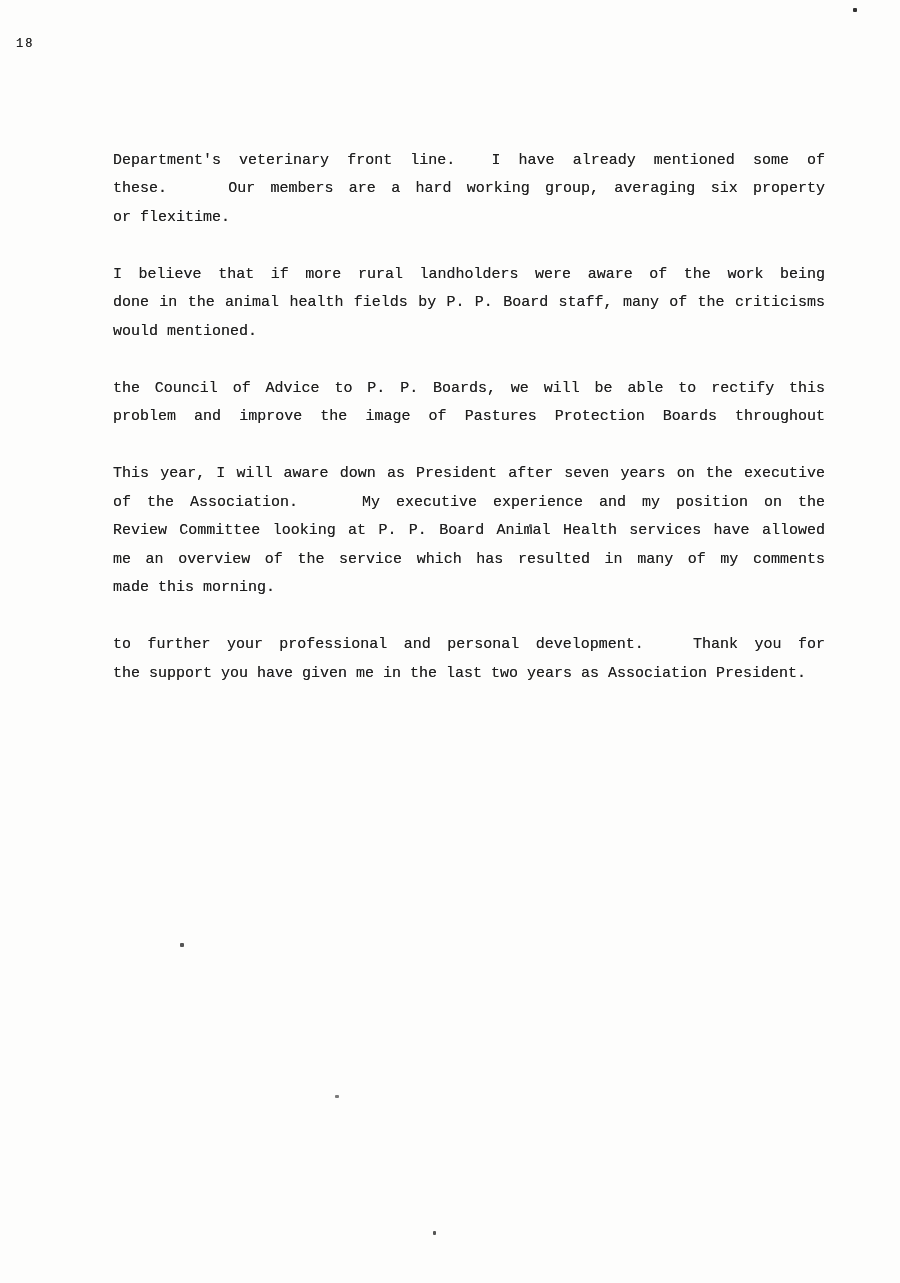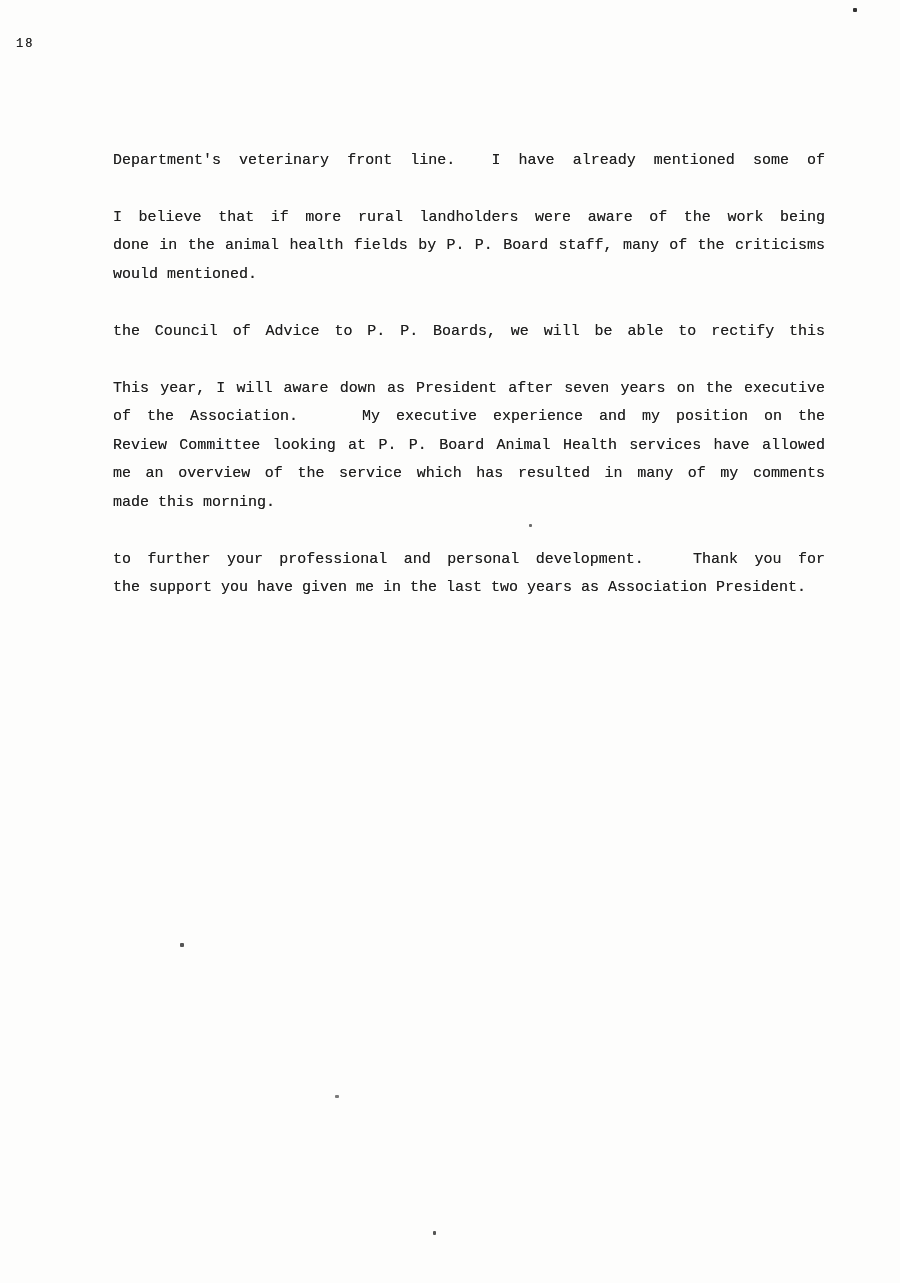--- a/index.html
+++ b/index.html
@@ -66,32 +66,35 @@
 
 <div class="page">
 
   <div class="page-number">18</div>
 
   <div class="body-text">
 
     <p class="para">
       </p>
       <div class="ln">Department's veterinary front line.&nbsp; I have already mentioned some of</div>
+      <div class="ln">these.&nbsp;&nbsp;&nbsp; Our members are a hard working group, averaging six property</div>
+      <div class="ln last">or flexitime.</div>
     <p></p>
 
     <p class="para">
       </p>
       <div class="ln">I believe that if more rural landholders were aware of the work being</div>
       <div class="ln">done in the animal health fields by P. P. Board staff, many of the criticisms</div>
       <div class="ln last">would mentioned.</div>
     <p></p>
 
     <p class="para">
       </p>
       <div class="ln">the Council of Advice to P. P. Boards, we will be able to rectify this</div>
+      <div class="ln">problem and improve the image of Pastures Protection Boards throughout</div>
     <p></p>
 
     <p class="para gap-extra">
       </p>
       <div class="ln">This year, I will aware down as President after seven years on the executive</div>
       <div class="ln">of the Association.&nbsp;&nbsp;&nbsp; My executive experience and my position on the</div>
       <div class="ln">Review Committee looking at P. P. Board Animal Health services have allowed</div>
       <div class="ln">me an overview of the service which has resulted in many of my comments</div>
       <div class="ln last">made this morning.</div>
     <p></p>

